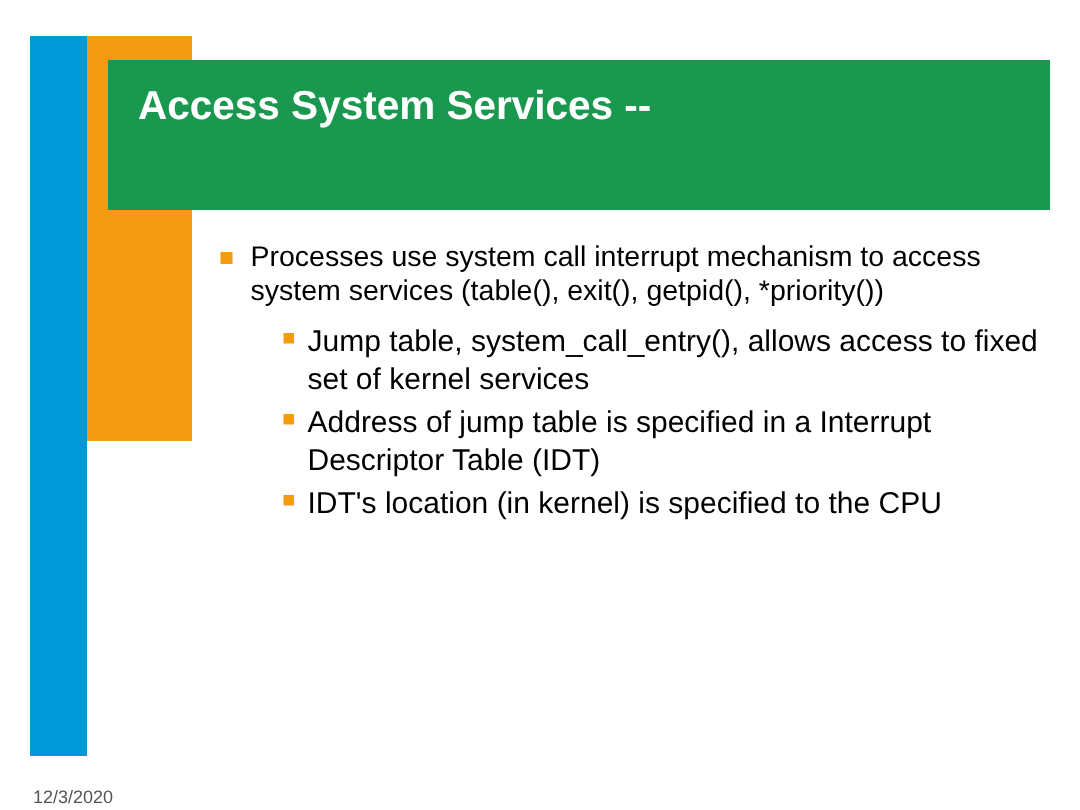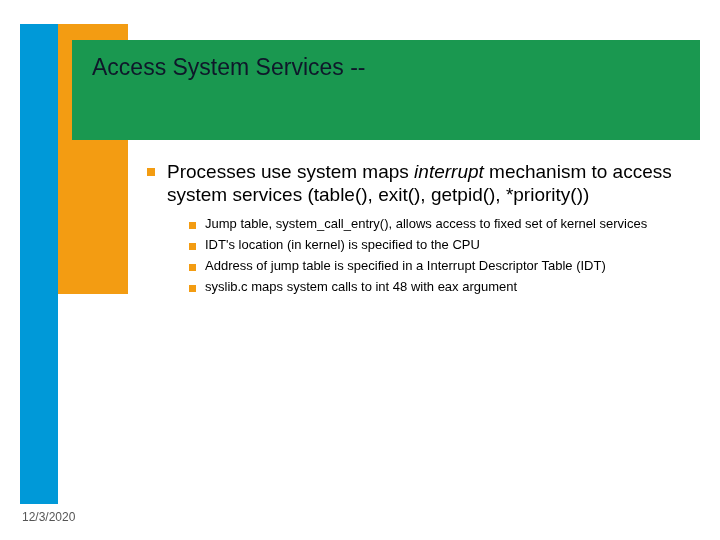--- a/index.html
+++ b/index.html
@@ -31,23 +31,23 @@
     left: 72px;
     top: 40px;
     width: 628px;
     height: 100px;
     background: #1a9850;
     padding: 14px 18px 10px 20px;
     display: flex;
     align-items: flex-start;
   }
   .green-header h1 {
-    color: #0f172a;
-    font-size: 23px;
-    font-weight: normal;
+    color: #ffffff;
+    font-size: 27px;
+    font-weight: bold;
     line-height: 1.2;
   }
   .content {
     position: absolute;
     left: 145px;
     top: 160px;
     width: 552px;
   }
   .lvl1 {
     list-style: none;
@@ -72,64 +72,63 @@
   }
   .lvl2 {
     list-style: none;
     padding-left: 0;
     margin-top: 10px;
     margin-left: 20px;
   }
   .lvl2 > li {
     position: relative;
     padding-left: 18px;
-    font-size: 13px;
+    font-size: 20px;
     color: #000;
     line-height: 1.22;
     margin-bottom: 5px;
   }
   .lvl2 > li::before {
     content: "";
     position: absolute;
     left: 2px;
     top: 6px;
     width: 7px;
     height: 7px;
     background: #f39c12;
   }
   .date {
     position: absolute;
     left: 22px;
-    bottom: 16px;
+    bottom: 2px;
     font-size: 12px;
     color: #555;
   }
-  .ital { font-style: italic; }
+  .ital { }
 </style>
 </head>
 <body>
 
 <div class="slide">
   <div class="blue-strip"></div>
   <div class="orange-block"></div>
 
   <div class="green-header">
     <h1>
       <span>Access System Services --</span><br>
     </h1>
   </div>
 
   <div class="content">
     <ul class="lvl1">
       <li>
-        <span>Processes use system maps </span><span class="ital">interrupt</span><span> mechanism to access system services (table(), exit(), getpid(), *priority())</span>
+        <span>Processes use system call </span><span class="ital">interrupt</span><span> mechanism to access system services (table(), exit(), getpid(), *priority())</span>
         <ul class="lvl2">
           <li><span>Jump table, system_call_entry(), allows access to fixed set of kernel services</span></li>
+          <li><span>Address of jump table is specified in a Interrupt Descriptor Table (IDT)</span></li>
           <li><span>IDT's location (in kernel) is specified to the CPU</span></li>
-          <li><span>Address of jump table is specified in a Interrupt Descriptor Table (IDT)</span></li>
-          <li><span>syslib.c maps system calls to int 48 with eax argument</span></li>
         </ul>
       </li>
     </ul>
   </div>
 
   <div class="date">12/3/2020</div>
 </div>
 
 </body></html>

